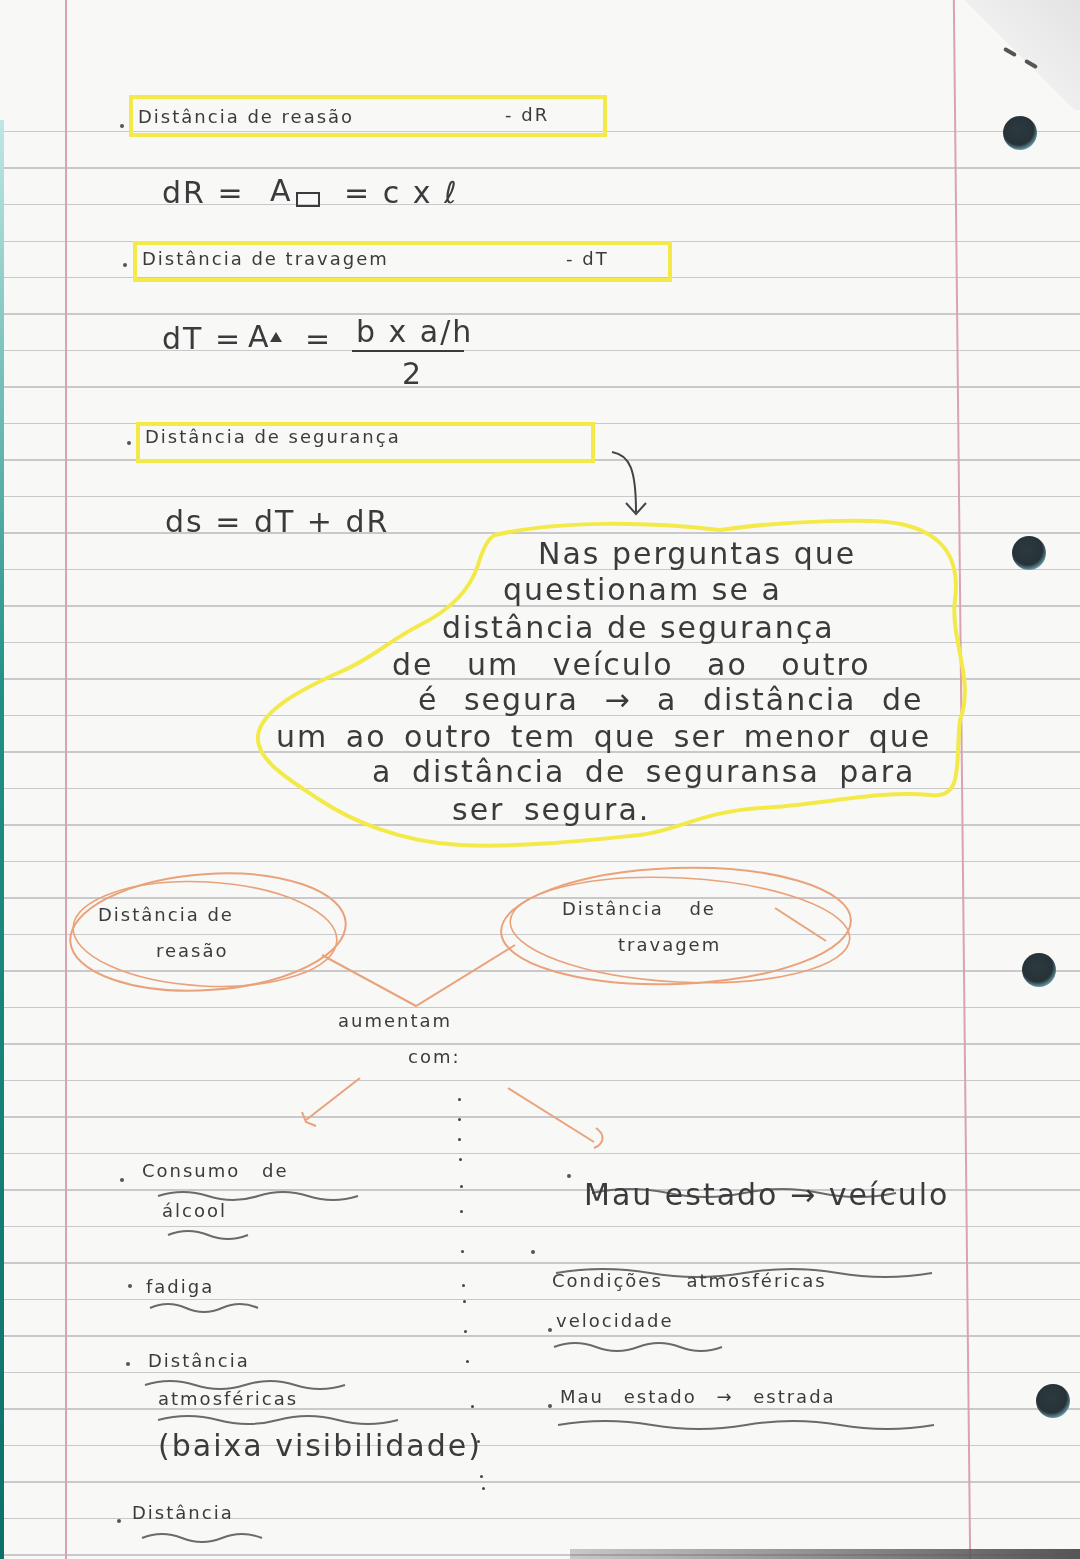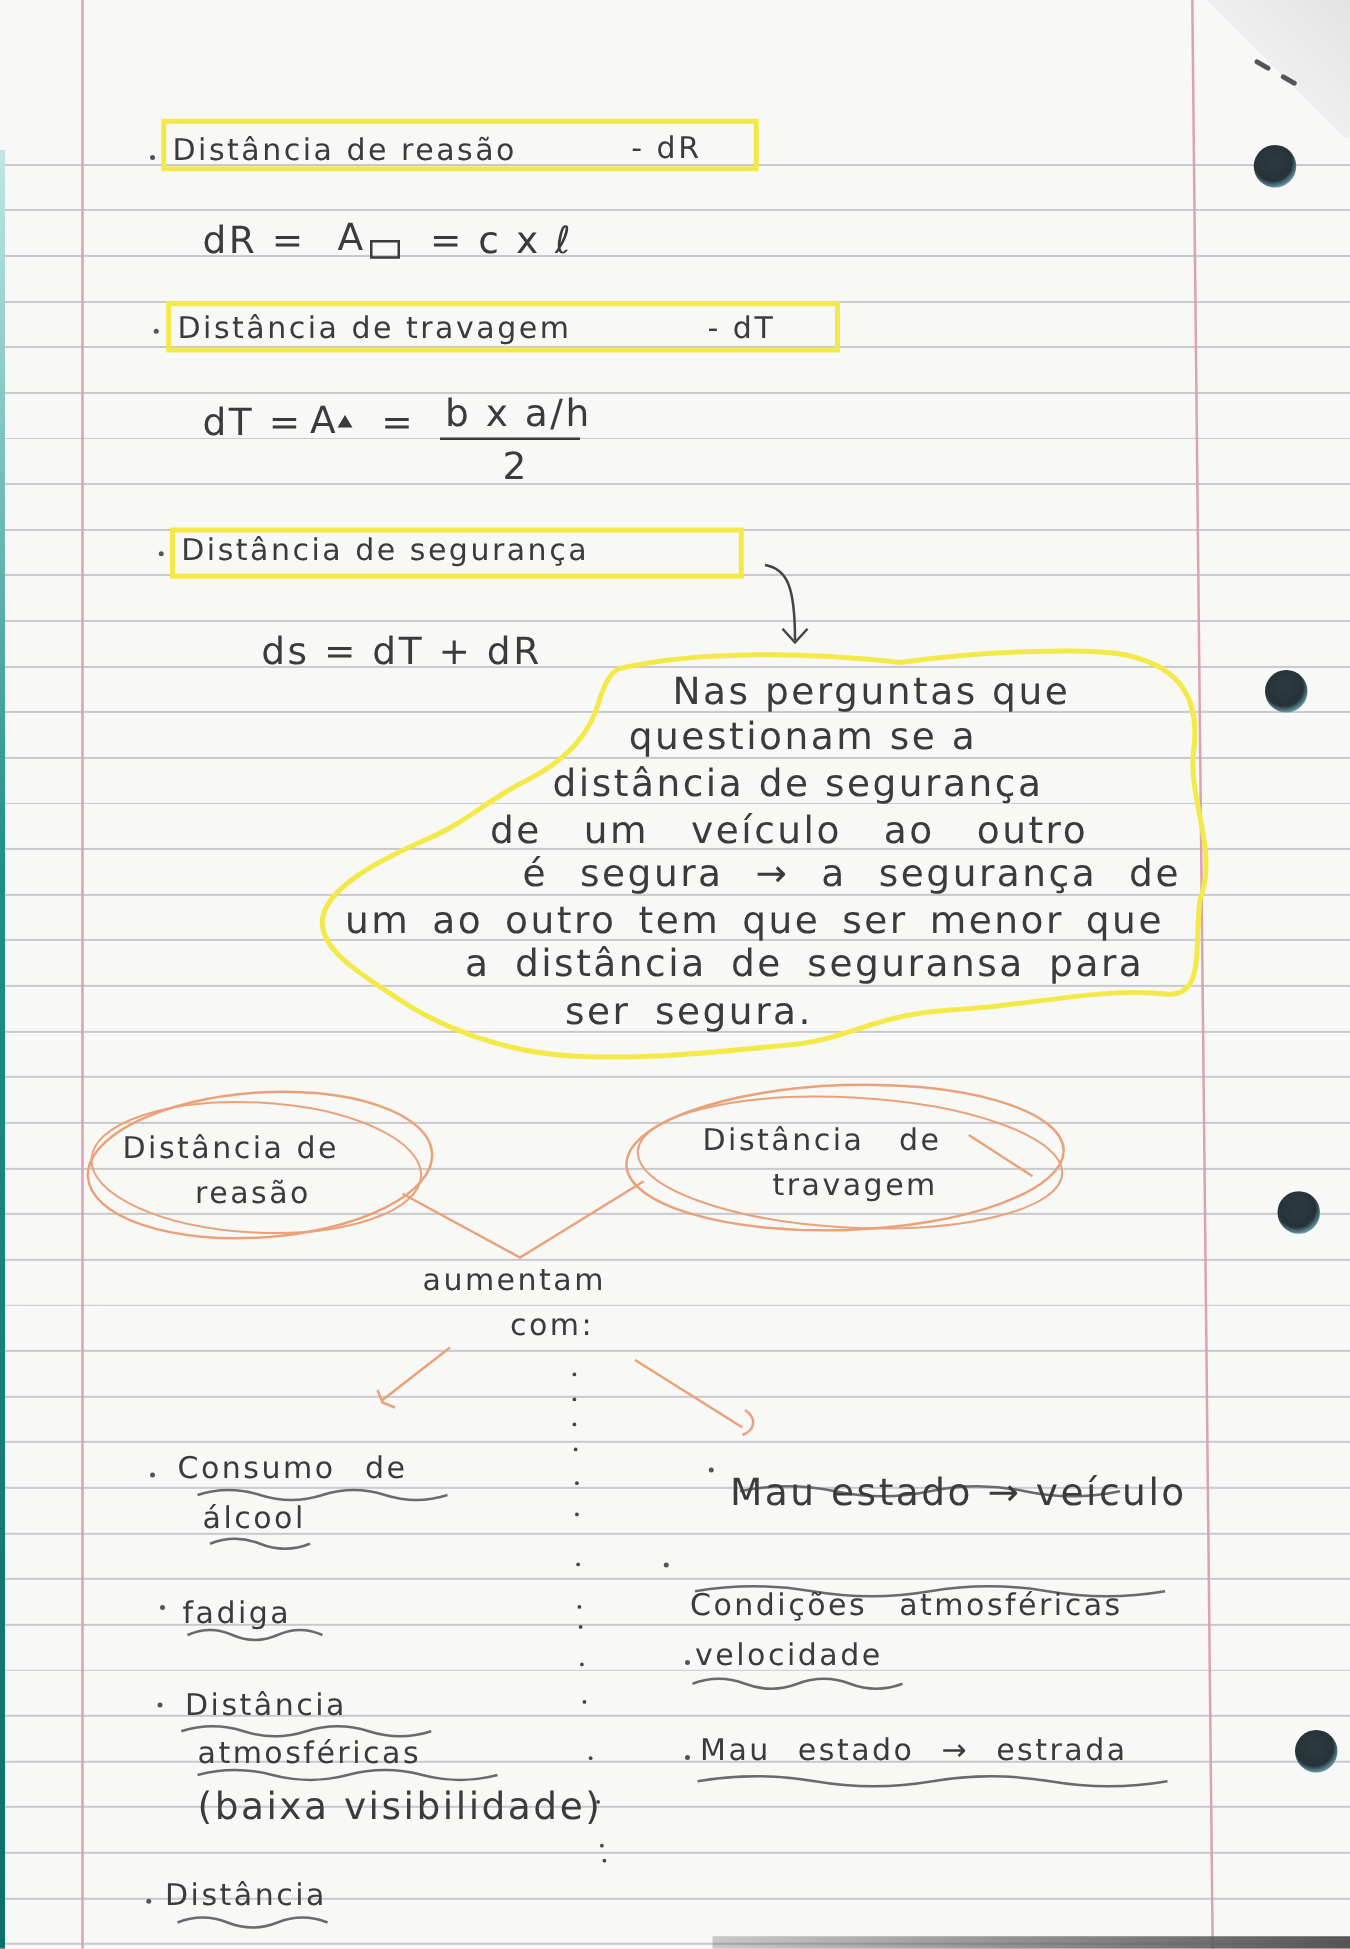--- a/index.html
+++ b/index.html
@@ -30,21 +30,21 @@
   .margin-right { position: absolute; left: 961px; top: 0; width: 1.5px; height: 1559px; background: #dba3b0; transform: skewX(0.6deg); }
   .corner-fold {
     position: absolute; right: 0; top: 0; width: 120px; height: 110px;
     background: linear-gradient(225deg, #e3e3e3 0%, #efefef 50%, transparent 50%);
   }
   .dash { position: absolute; height: 4px; width: 14px; background: #555; border-radius: 2px; transform: rotate(30deg); }
   .hole {
     position: absolute; width: 34px; height: 34px; border-radius: 50%;
     background: radial-gradient(circle at 45% 40%, #2c3a40 0%, #263238 55%, #8fd8e8 85%, #ffffff 100%);
   }
-  .hw { position: absolute; white-space: nowrap; font-size: 24px; letter-spacing: 2px; color: #3b3b3b; }
+  .hw { position: absolute; white-space: nowrap; font-size: 18px; letter-spacing: 2px; color: #3b3b3b; }
   .hw.small { font-size: 30px; }
   .bullet { position: absolute; width: 4px; height: 4px; border-radius: 50%; background: #555; }
   svg.overlay { position: absolute; left: 0; top: 0; width: 1080px; height: 1559px; pointer-events: none; }
   .frac-line { position: absolute; height: 2px; background: #3b3b3b; }
   .dotcol { position: absolute; width: 3px; height: 3px; border-radius: 50%; background: #444; }
 </style>
 </head>
 <body>
 
 <div class="page"></div>
@@ -111,27 +111,27 @@
 <div class="hw small" style="left:162px;top:321px;">dT =</div>
 <div class="hw small" style="left:248px;top:319px;">A</div>
 <div style="position:absolute;left:270px;top:332px;width:0;height:0;border-left:6px solid transparent;border-right:6px solid transparent;border-bottom:10px solid #3b3b3b;"></div>
 <div class="hw small" style="left:305px;top:321px;">=</div>
 <div class="hw small" style="left:356px;top:314px;">b x a/h</div>
 <div class="frac-line" style="left:352px;top:350px;width:112px;"></div>
 <div class="hw small" style="left:402px;top:356px;">2</div>
 
 <div class="bullet" style="left:127px;top:441px;"></div>
 <div class="hw" style="left:145px;top:426px;">Distância de segurança</div>
-<div class="hw small" style="left:165px;top:504px;margin-left:44px;">ds = dT + dR</div>
+<div class="hw small" style="left:165px;top:504px;">ds = dT + dR</div>
 
 <div class="hw small" style="left:538px;top:536px;">Nas perguntas que</div>
 <div class="hw small" style="left:503px;top:572px;">questionam se a</div>
 <div class="hw small" style="left:442px;top:610px;">distância de segurança</div>
 <div class="hw small" style="left:392px;top:647px;word-spacing:22px;">de um veículo ao outro</div>
-<div class="hw small" style="left:418px;top:682px;word-spacing:14px;">é segura → a segurança de</div>
+<div class="hw small" style="left:418px;top:682px;word-spacing:14px;">é segura → a distância de</div>
 <div class="hw small" style="left:276px;top:719px;word-spacing:6px;">um ao outro tem que ser menor que</div>
 <div class="hw small" style="left:372px;top:754px;word-spacing:8px;">a distância de seguransa para</div>
 <div class="hw small" style="left:452px;top:792px;word-spacing:8px;">ser segura.</div>
 
 <div class="hw" style="left:98px;top:904px;">Distância de</div>
 <div class="hw" style="left:156px;top:940px;">reasão</div>
 <div class="hw" style="left:562px;top:898px;word-spacing:18px;">Distância de</div>
 <div class="hw" style="left:618px;top:934px;">travagem</div>
 <div class="hw" style="left:338px;top:1010px;">aumentam</div>
 <div class="hw" style="left:408px;top:1046px;">com:</div>

